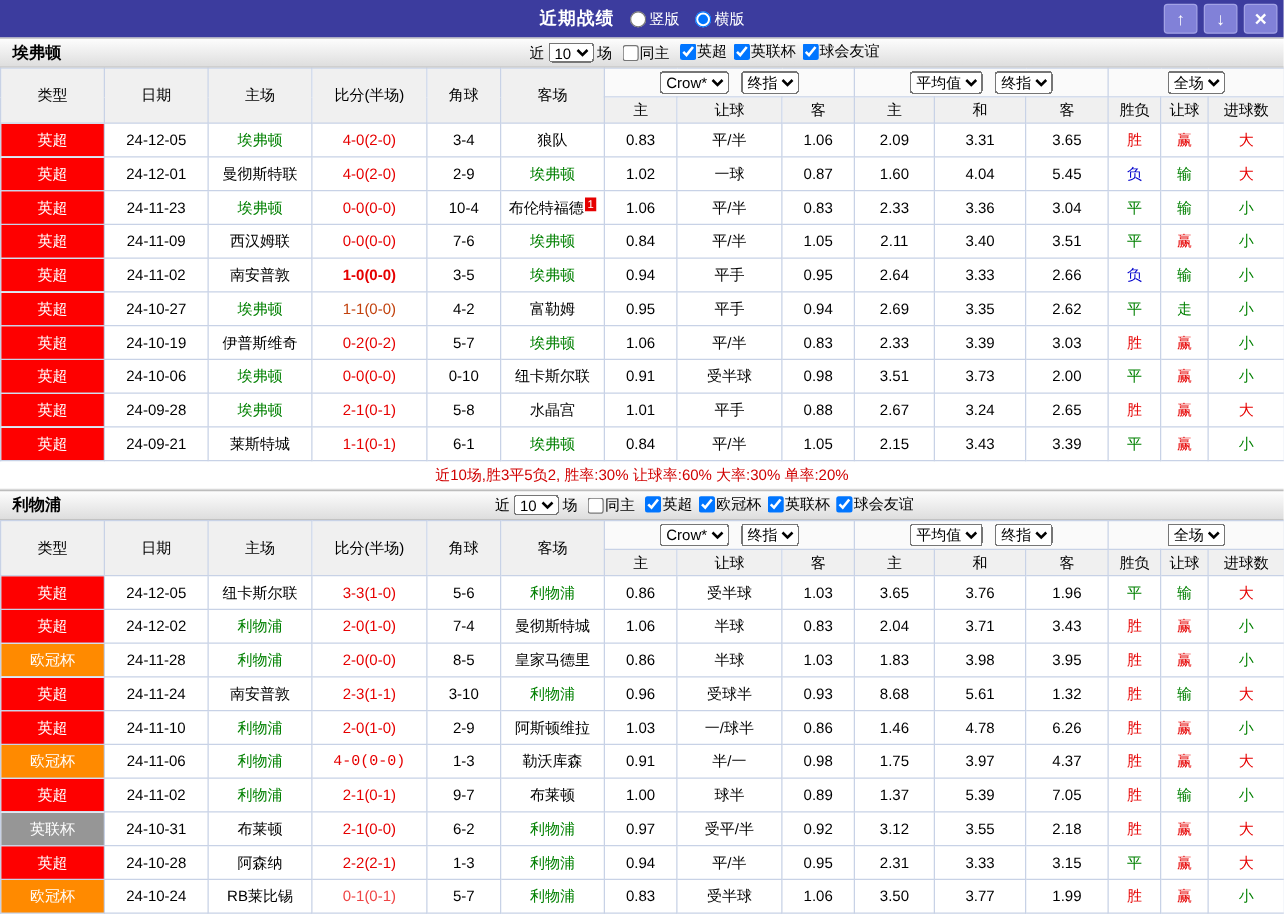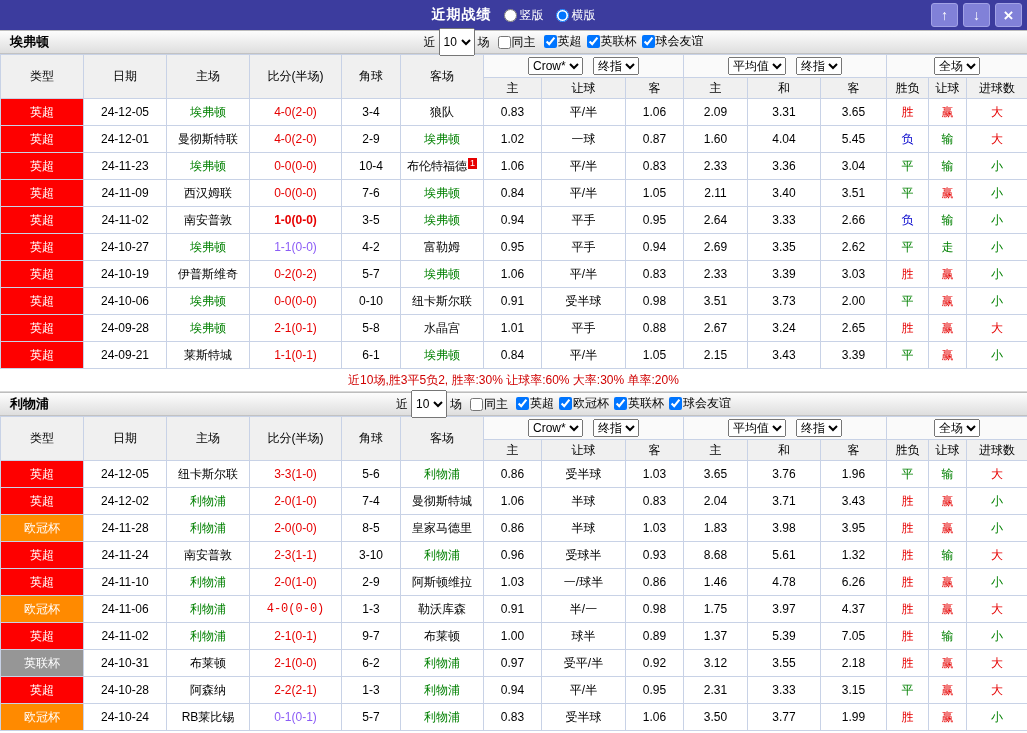--- a/index.html
+++ b/index.html
@@ -29,21 +29,21 @@
   .band {
     height: 22px; background: linear-gradient(#fdfdfd, #dedede);
     border-top: 1px solid #bdbdbd; border-bottom: 1px solid #c2c2c2;
     display: flex; align-items: center; position: relative;
   }
   .team-name { position: absolute; left: 10px; font-weight: bold; font-size: 13px; }
   .filters {
     width: 100%; display: flex; align-items: center; justify-content: center;
     gap: 3px; transform: translateX(50px);
   }
-  .filters select { font-size: 12px; height: 28px; }
+  .filters select { font-size: 12px; height: 16px; }
   .cb-label { display: inline-flex; align-items: center; }
   .cb-label input { margin: 0 1px 0 5px; width: 13px; height: 13px; }
   
   table { width: 1027px; border-collapse: collapse; table-layout: fixed; }
   th, td {
     border: 1px solid #c8d2e6; text-align: center; padding: 0;
     overflow: hidden; white-space: nowrap;
   }
   thead th { font-weight: normal; background: #f0f0f0; font-size: 12px; }
   .ctrl-row th { height: 22px; }
@@ -237,21 +237,21 @@
           <td>3.33</td>
           <td>2.66</td>
           <td style="color: rgb(0, 0, 204);">负</td>
           <td style="color: rgb(0, 128, 0);">输</td>
           <td style="color: rgb(0, 128, 0);">小</td>
         </tr>
         <tr>
           <td style="color: rgb(255, 255, 255); background: rgb(254, 0, 0);">英超</td>
           <td>24-10-27</td>
           <td style="color: rgb(0, 128, 0);">埃弗顿</td>
-          <td style="color: #8b5cf6;">1-1(0-0)</td>
+          <td style="color: #c2410c;">1-1(0-0)</td>
           <td>4-2</td>
           <td><span>富勒姆</span></td>
           <td>0.95</td>
           <td>平手</td>
           <td>0.94</td>
           <td>2.69</td>
           <td>3.35</td>
           <td>2.62</td>
           <td style="color: rgb(0, 128, 0);">平</td>
           <td style="color: rgb(0, 128, 0);">走</td>
@@ -555,21 +555,21 @@
           <td>3.33</td>
           <td>3.15</td>
           <td style="color: rgb(0, 128, 0);">平</td>
           <td style="color: rgb(230, 0, 0);">赢</td>
           <td style="color: rgb(230, 0, 0);">大</td>
         </tr>
         <tr>
           <td style="color: rgb(255, 255, 255); background: rgb(255, 138, 0);">欧冠杯</td>
           <td>24-10-24</td>
           <td>RB莱比锡</td>
-          <td style="color: #8b5cf6;">0-1(0-1)</td>
+          <td style="color: #ef4444;">0-1(0-1)</td>
           <td>5-7</td>
           <td style="color: rgb(0, 128, 0);"><span>利物浦</span></td>
           <td>0.83</td>
           <td>受半球</td>
           <td>1.06</td>
           <td>3.50</td>
           <td>3.77</td>
           <td>1.99</td>
           <td style="color: rgb(230, 0, 0);">胜</td>
           <td style="color: rgb(230, 0, 0);">赢</td>

